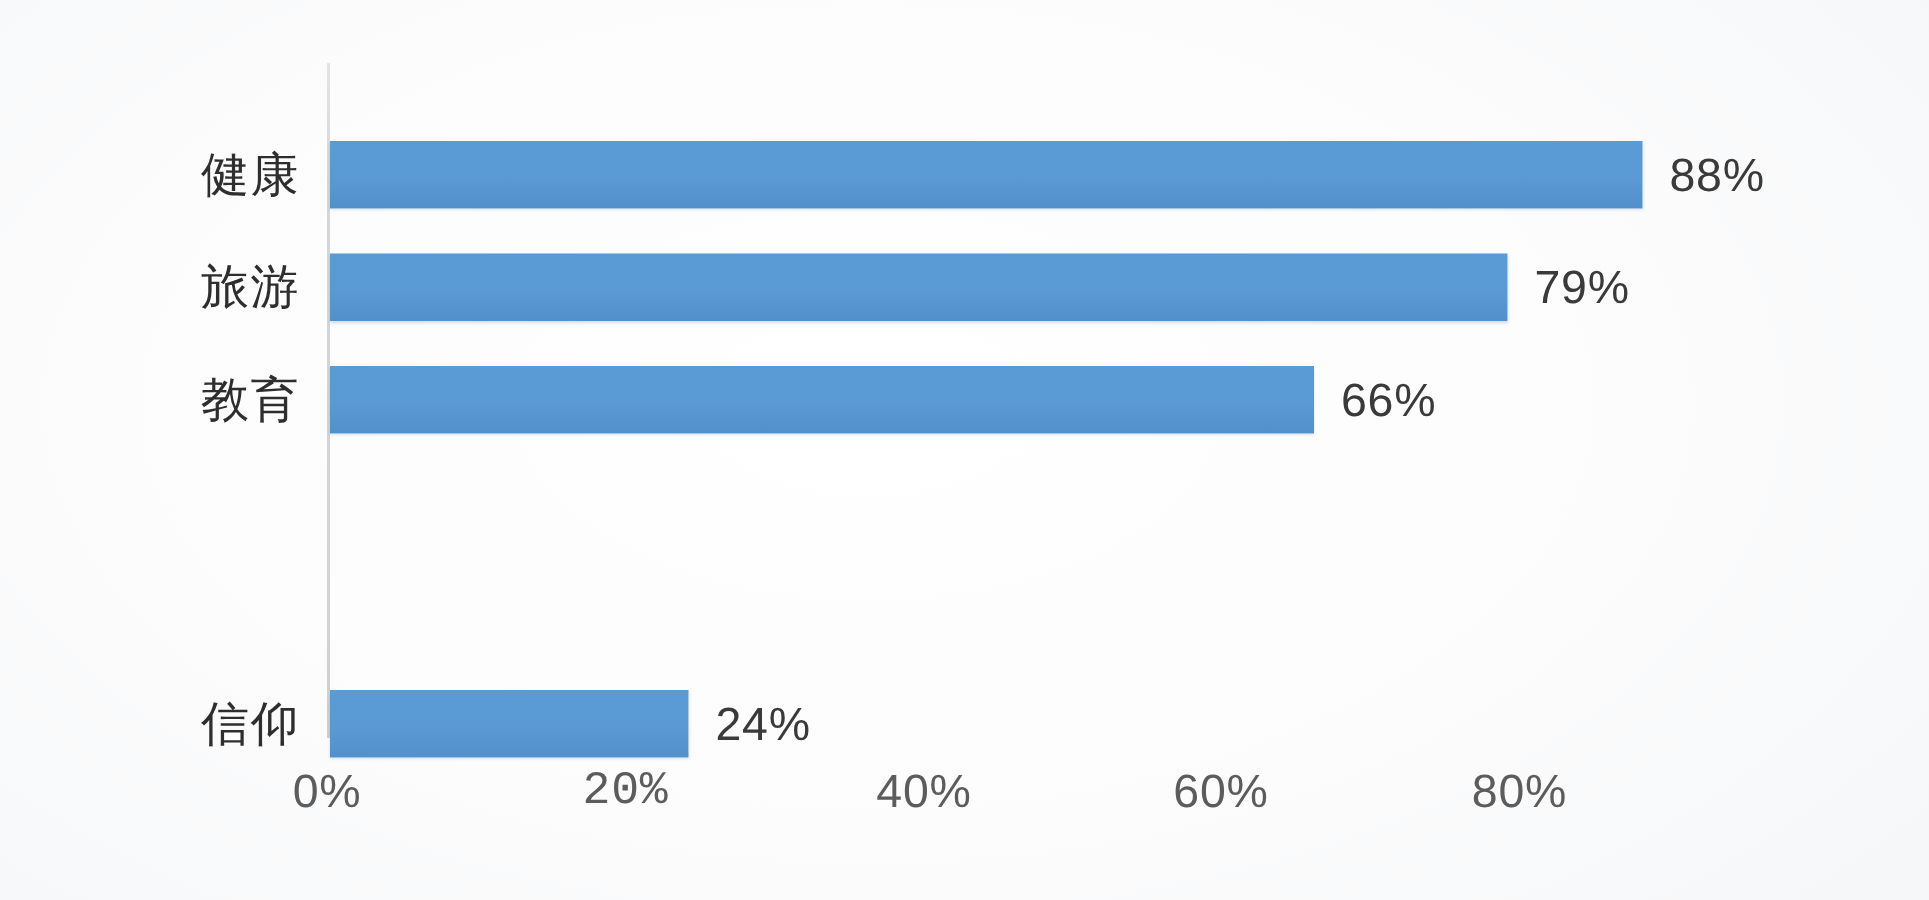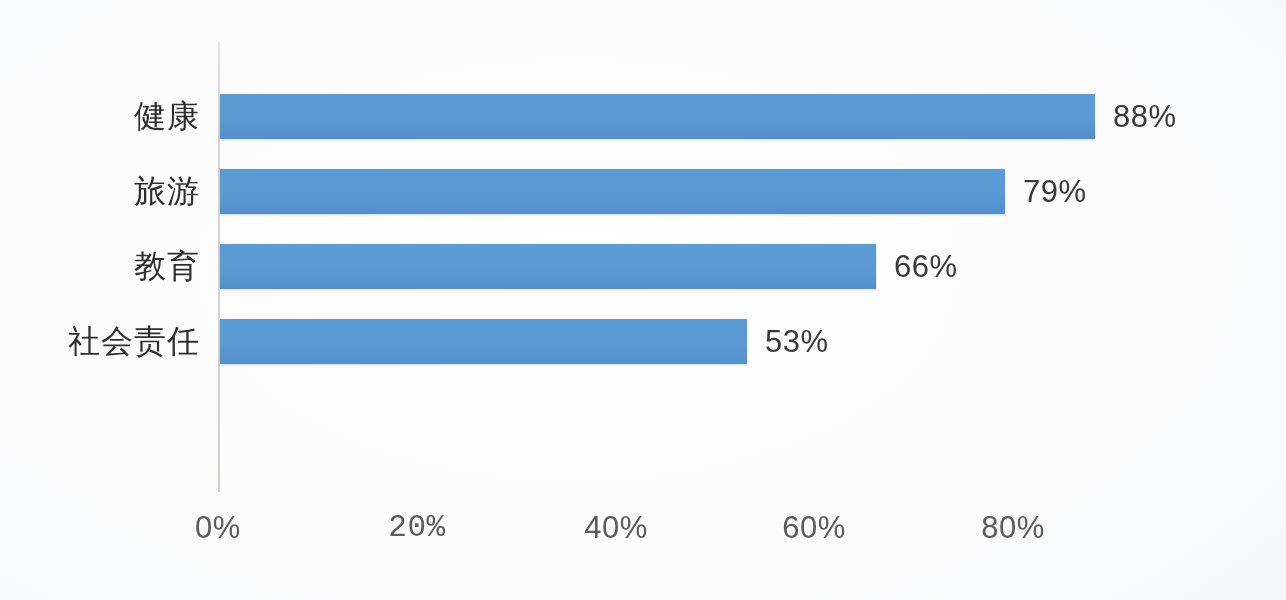--- a/index.html
+++ b/index.html
@@ -135,29 +135,29 @@
     </div>
 
     <div class="bar-row" style="top:214px;">
       <div class="cat-label">教育</div>
       <div class="bar-wrap">
         <div class="bar" style="width:656px;"></div>
         <div class="bar-value" style="left:674px;">66%</div>
       </div>
     </div>
 
-    <div class="bar-row" style="top:289px;">
-      <div class="cat-label">社会责任</div>
+
+
+    <div class="bar-row" style="top:430px;">
+      <div class="cat-label">信仰</div>
       <div class="bar-wrap">
-        <div class="bar" style="width:527px;"></div>
-        <div class="bar-value" style="left:545px;">53%</div>
+        <div class="bar" style="width:239px;"></div>
+        <div class="bar-value" style="left:257px;">24%</div>
       </div>
     </div>
-
-
 
   </div>
 
   <div class="x-ticks">
     <div class="x-tick" style="left:218px;">0%</div>
     <div class="x-tick" style="left:417px;font-family:Liberation Mono, monospace;">20%</div>
     <div class="x-tick" style="left:616px;">40%</div>
     <div class="x-tick" style="left:814px;">60%</div>
     <div class="x-tick" style="left:1013px;">80%</div>
   </div>

